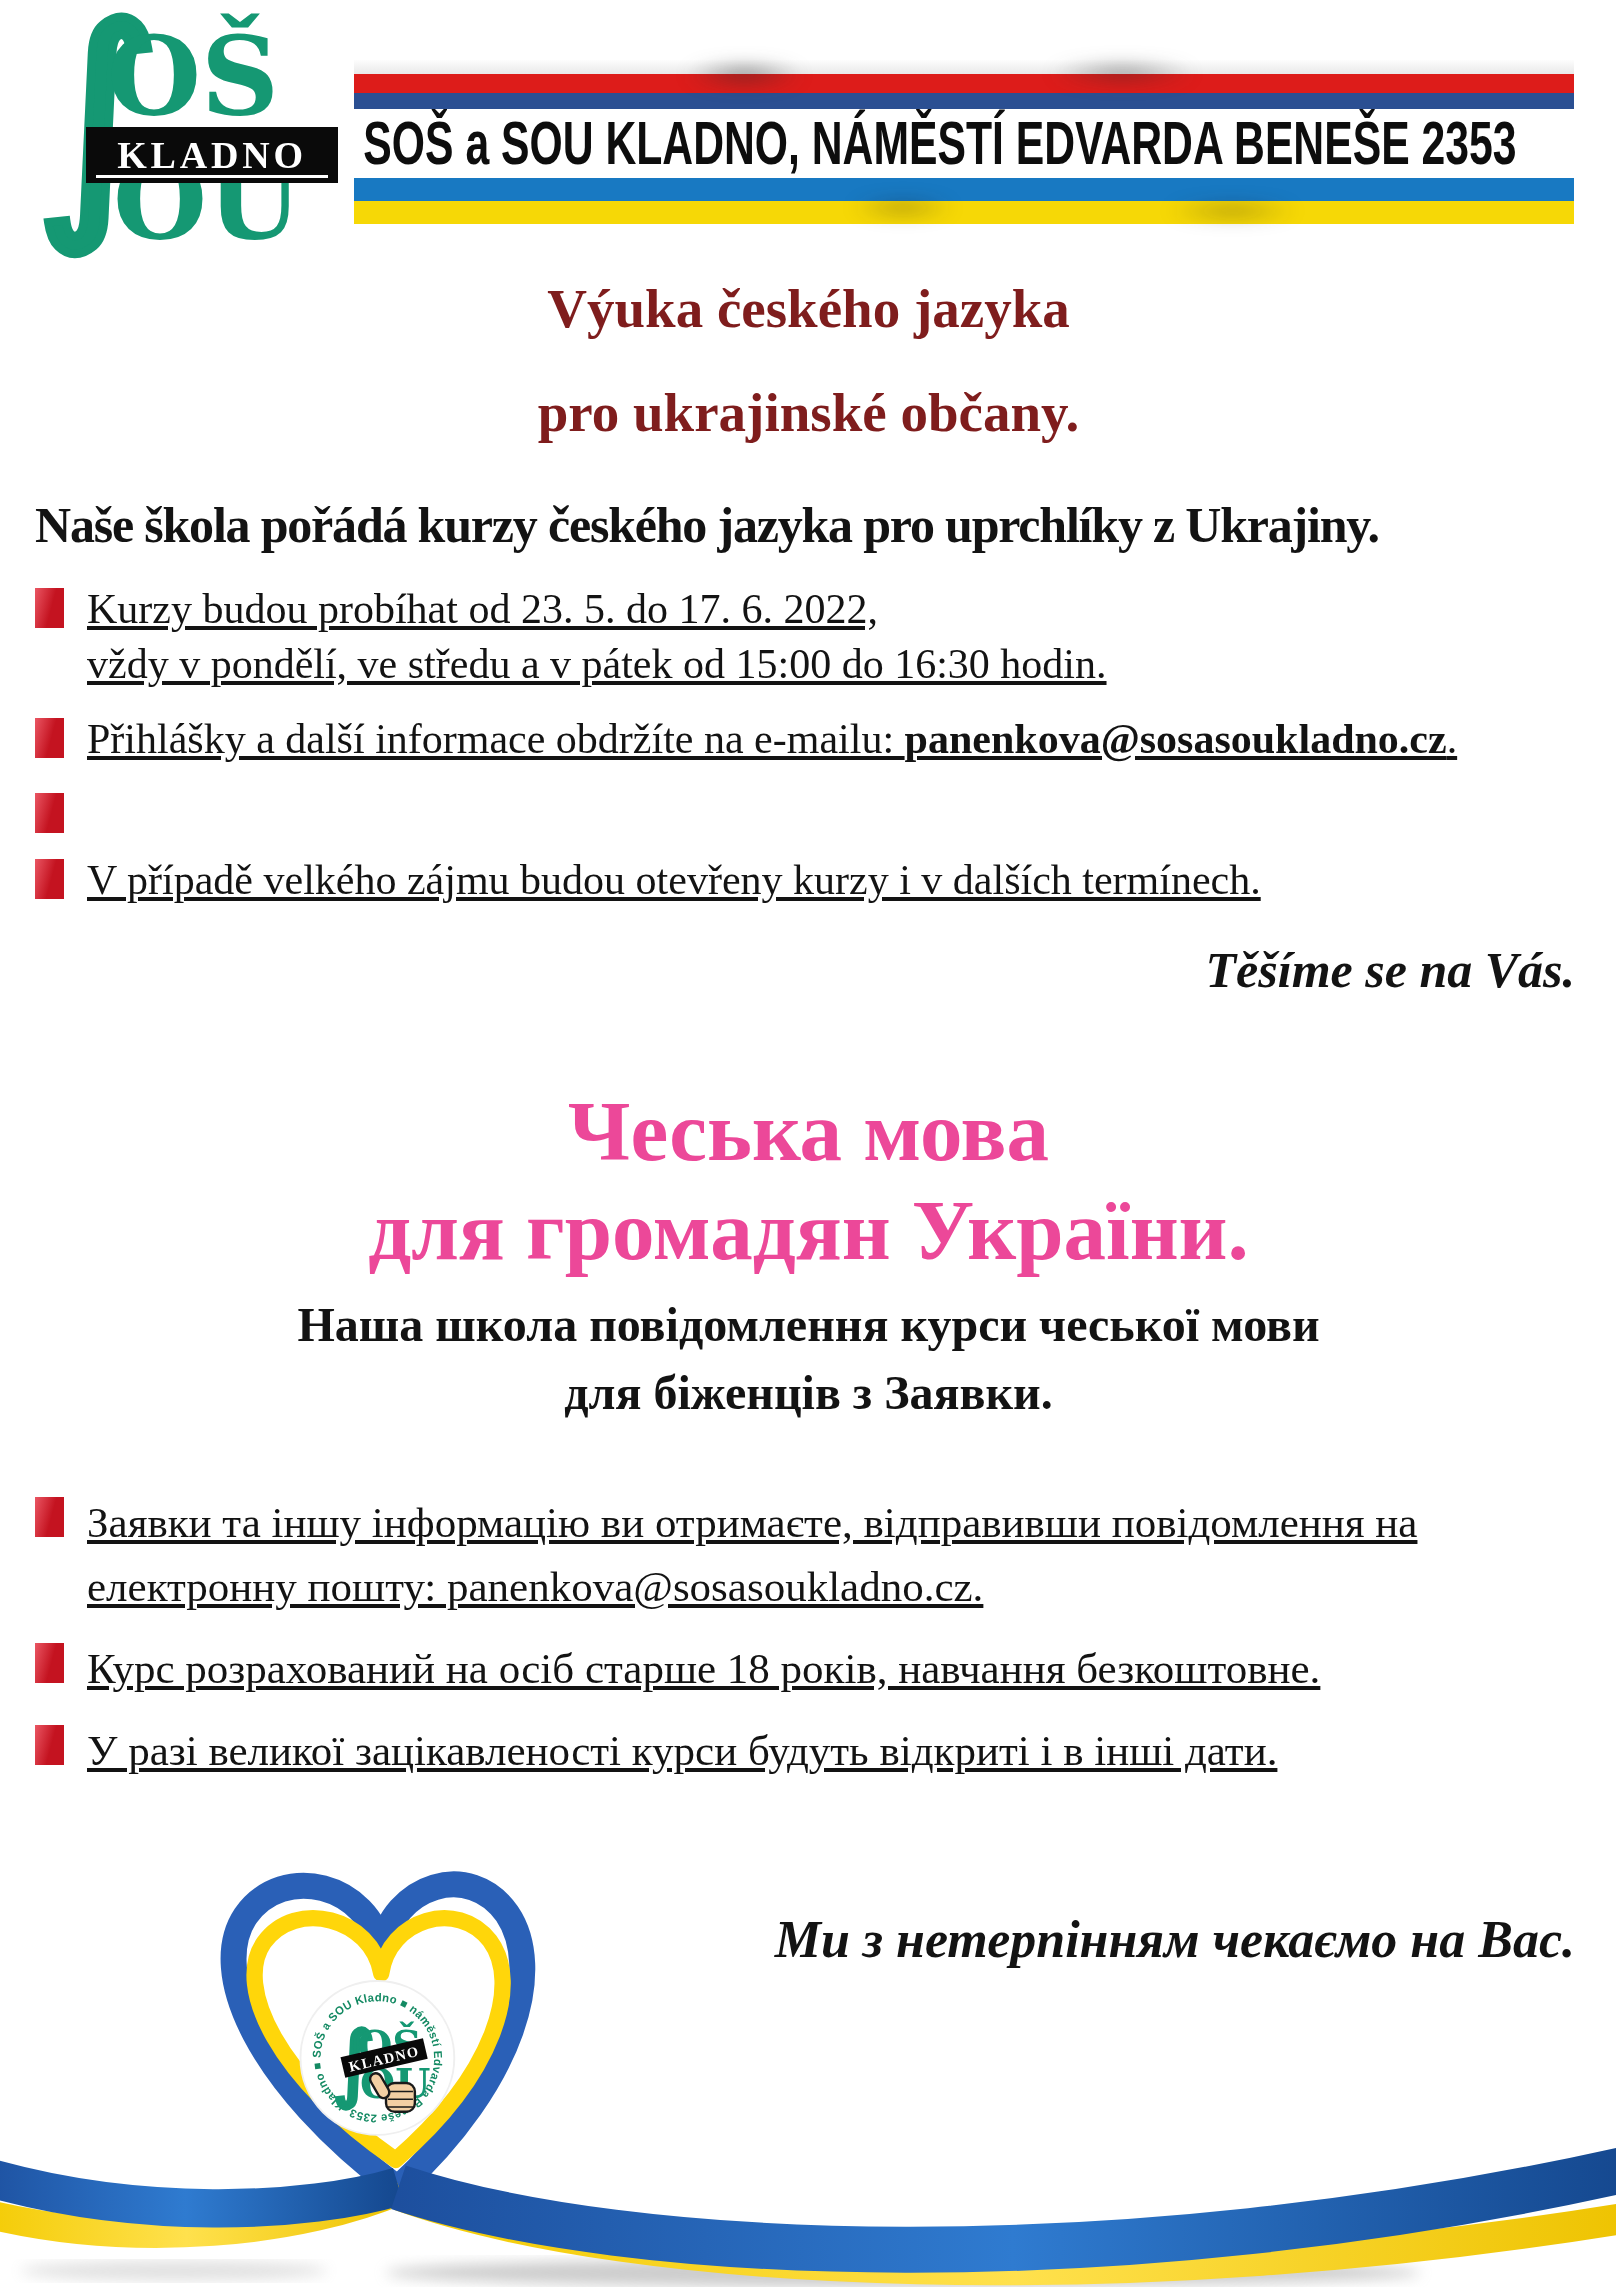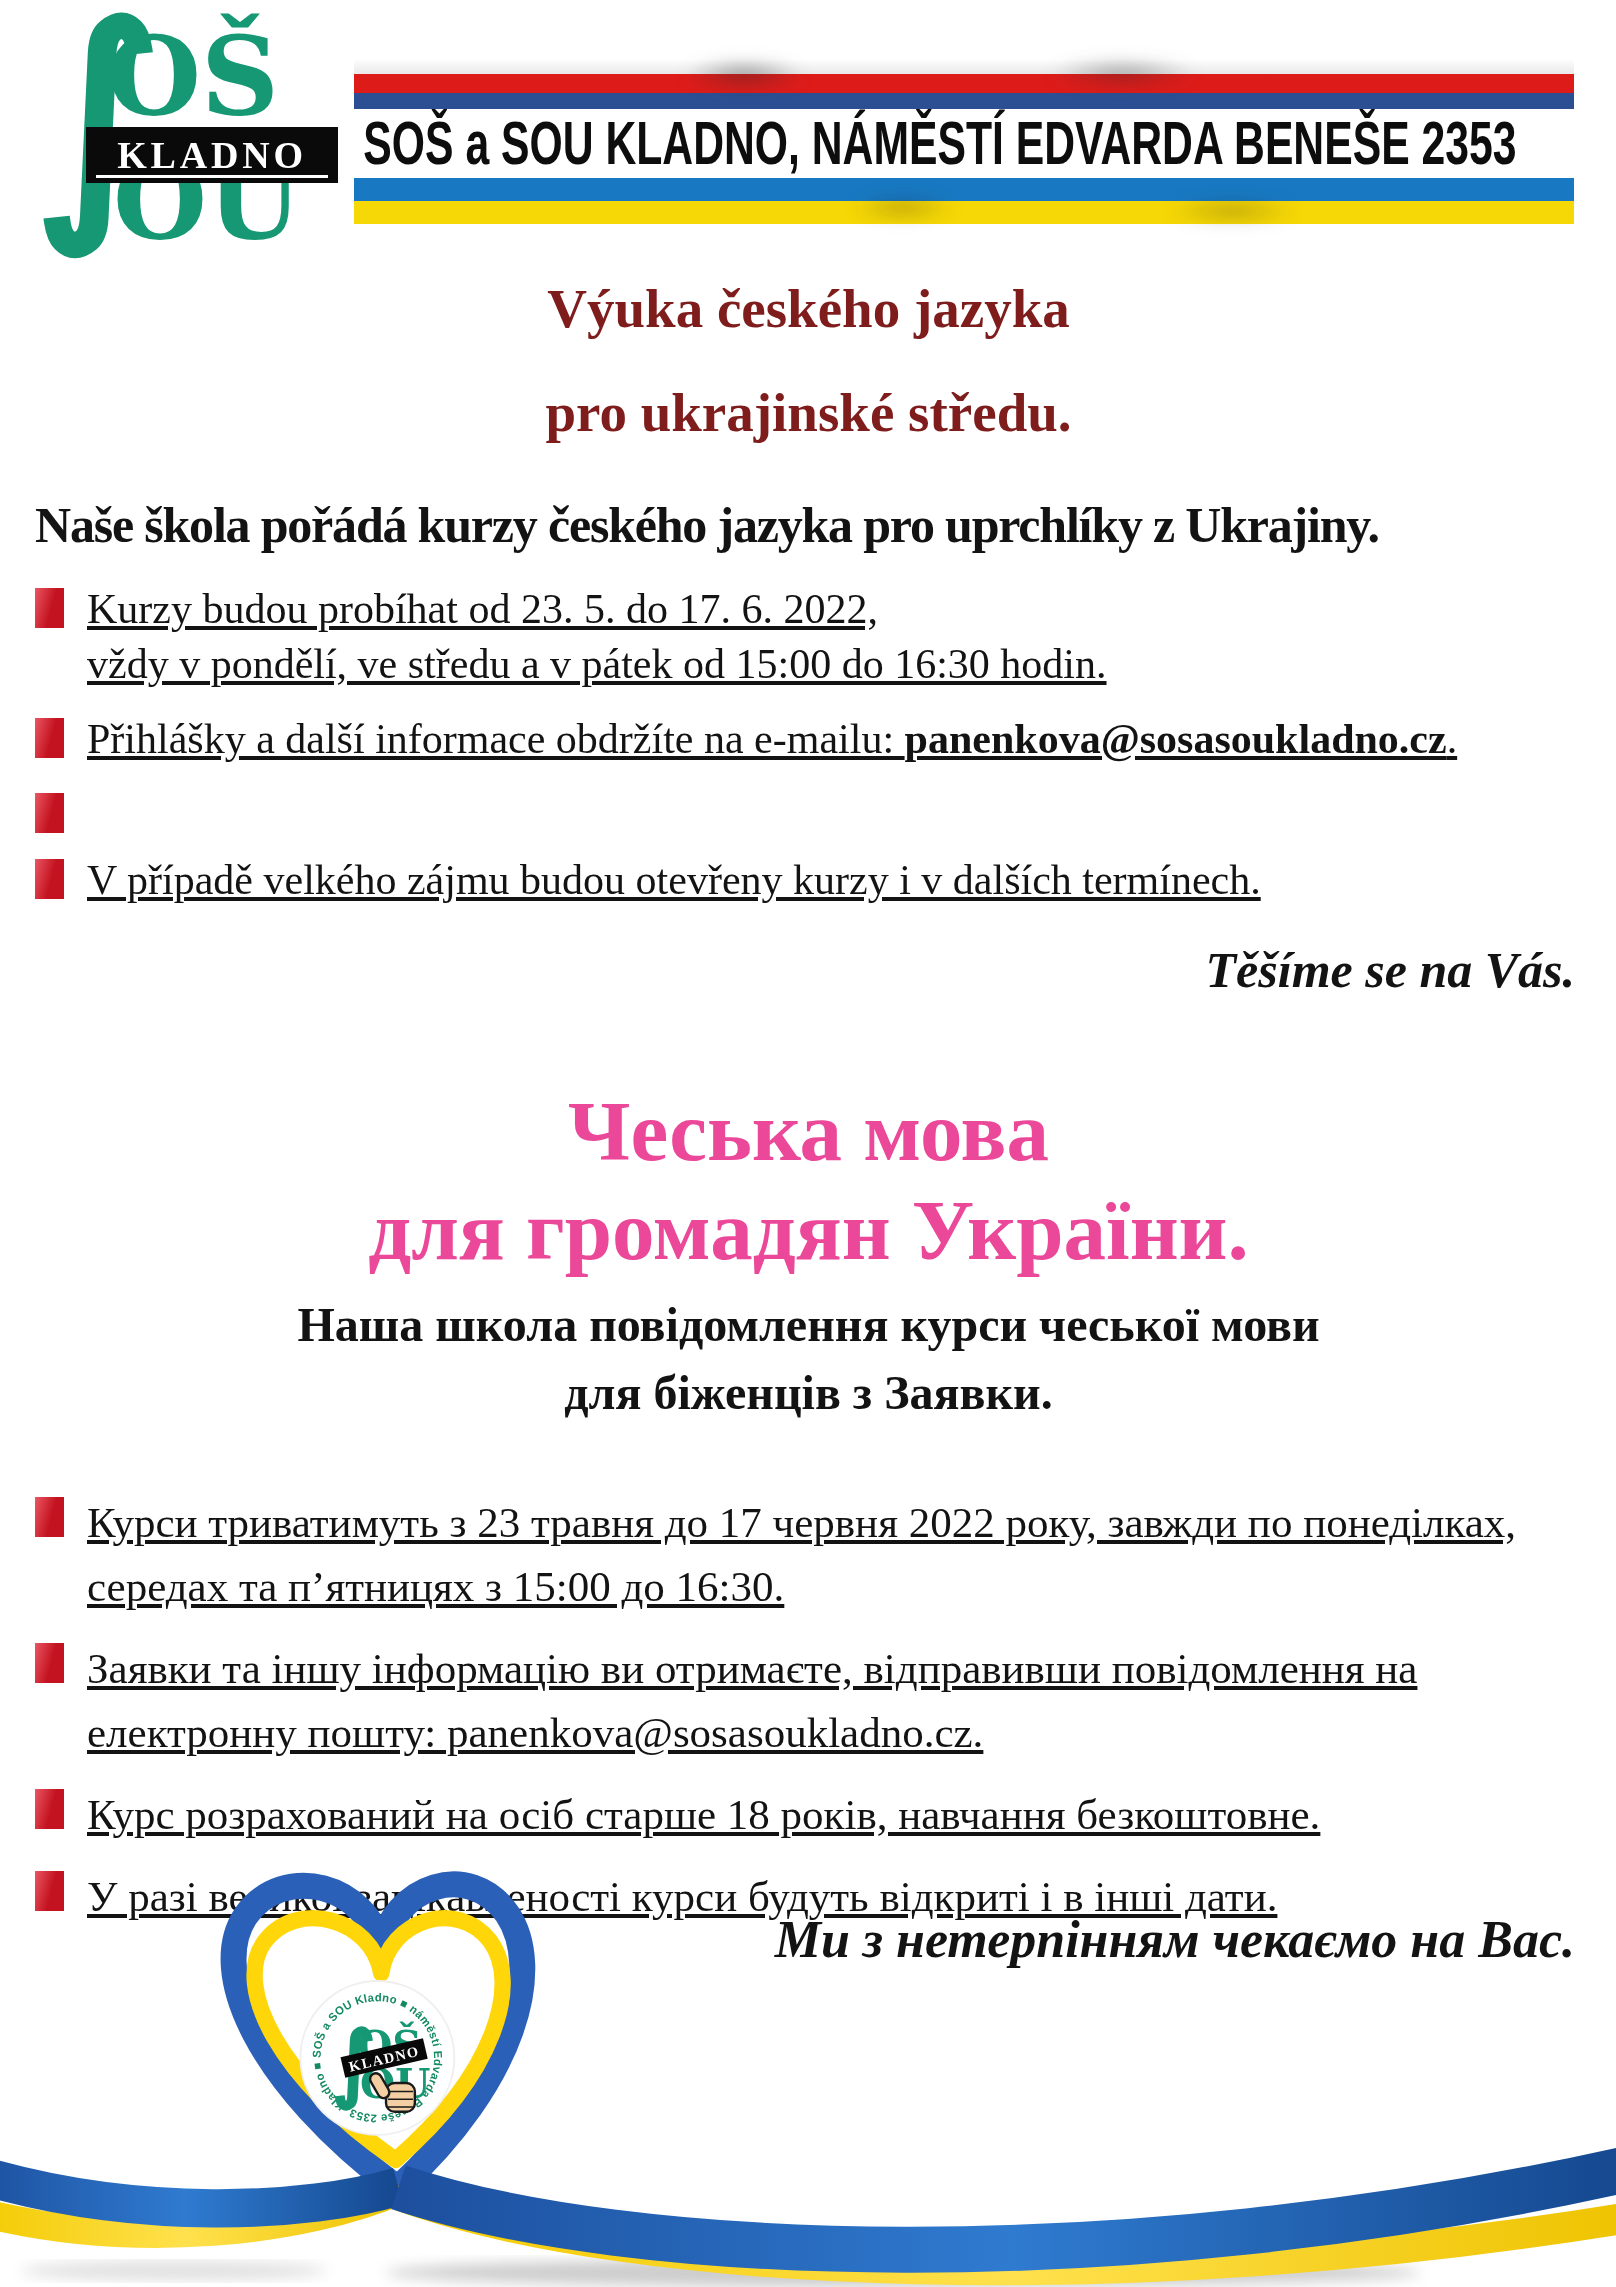--- a/index.html
+++ b/index.html
@@ -94,21 +94,21 @@
       </div>
       <div class="stripe s-uablue"></div>
       <div class="stripe s-uayellow"></div>
       <div class="smudges"></div>
     </div>
   </div>
 
   <div>
     <div class="cz-title">
       <div>Výuka českého jazyka</div>
-      <div>pro ukrajinské středu.</div>
+      <div>pro ukrajinské občany.</div>
     </div>
 
     <div class="cz-subtitle">Naše škola pořádá kurzy českého jazyka pro uprchlíky z Ukrajiny.</div>
 
     <div class="bullets cz-bullets">
       <div class="bullet">
         <span class="sq"></span>
         <p class="btxt"><span class="ml">Kurzy budou probíhat od 23. 5. do 17. 6. 2022,
 vždy v pondělí, ve středu a v pátek od 15:00 do 16:30 hodin.</span><b class="bemail"></b><span></span></p>
       </div>
@@ -133,25 +133,20 @@
       <div>Чеська мова</div>
       <div>для громадян України.</div>
     </div>
 
     <div class="ua-subtitle">
       <div>Наша школа повідомлення курси чеської мови</div>
       <div>для біженців з Заявки.</div>
     </div>
 
     <div class="bullets ua-bullets">
-      <div class="bullet">
-        <span class="sq"></span>
-        <p class="btxt"><span class="ml">Курси триватимуть з 23 травня  до 17 червня 2022 року, завжди по понеділках,
-середах та п’ятницях з 15:00 до 16:30.</span></p>
-      </div>
       <div class="bullet">
         <span class="sq"></span>
         <p class="btxt"><span class="ml">Заявки та іншу інформацію ви отримаєте, відправивши повідомлення на
 електронну пошту: panenkova@sosasoukladno.cz.</span></p>
       </div>
       <div class="bullet">
         <span class="sq"></span>
         <p class="btxt"><span class="ml">Курс розрахований на осіб старше 18 років, навчання безкоштовне.</span></p>
       </div>
       <div class="bullet">

